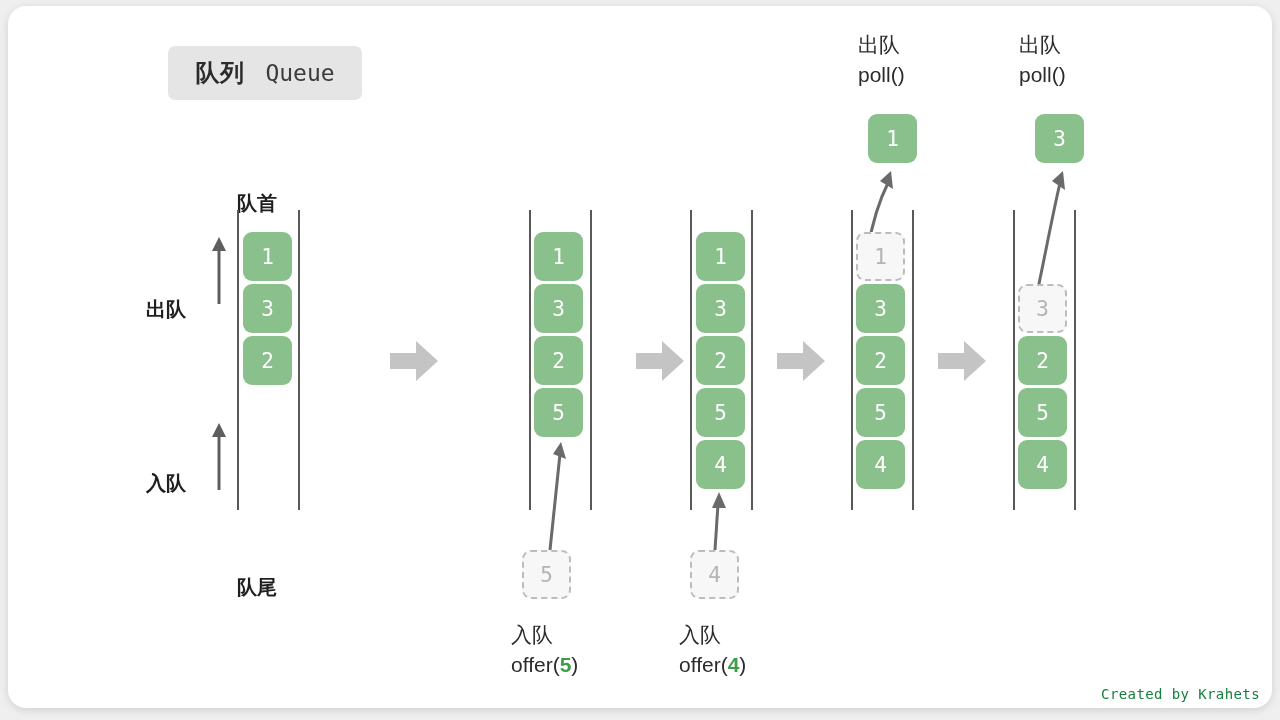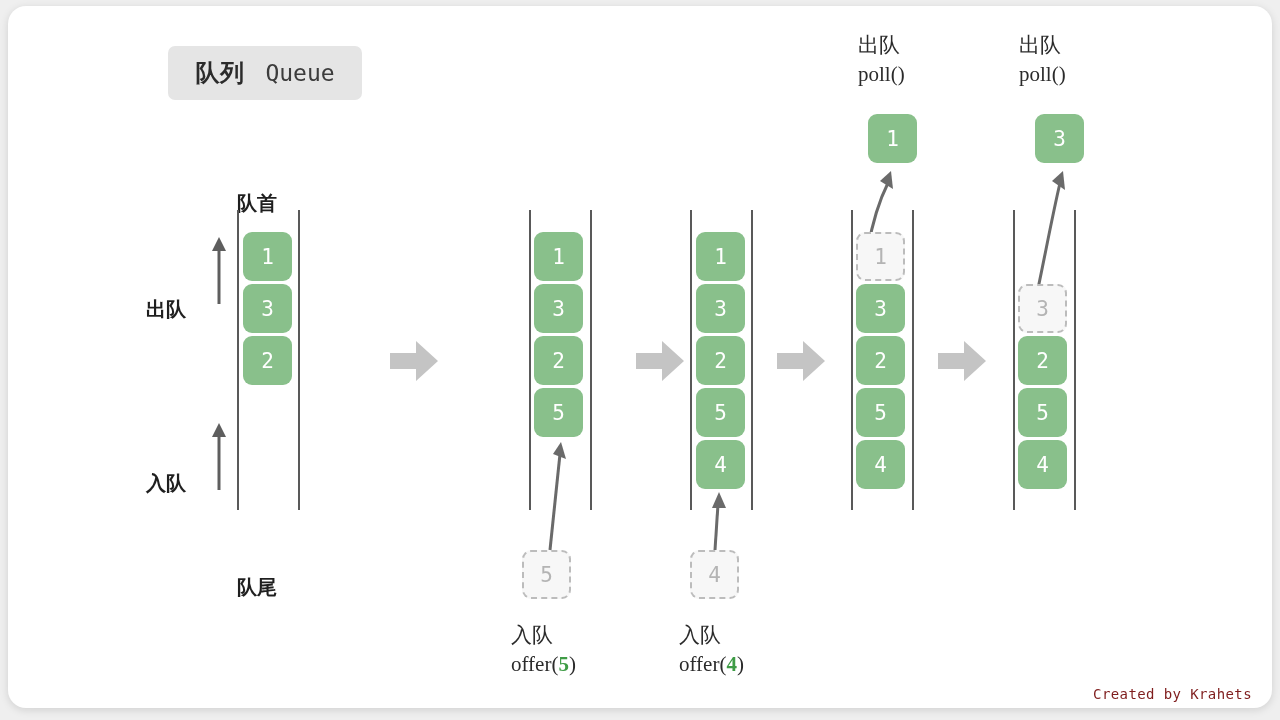--- a/index.html
+++ b/index.html
@@ -97,36 +97,36 @@
     line-height: 1.42;
   }
   .op-cn {
     font-size: 21px;
     color: #2b2b2b;
     display: block;
   }
   .op-code {
     font-size: 21px;
     color: #2b2b2b;
-    font-family: Liberation Serif, serif;
+    font-family: Liberation Sans, sans-serif;
     display: block;
     text-align: right;
   }
   .op-code .num { color: #3f9c46; font-weight: bold; }
   
   .flow-arrow { position: absolute; }
   
   .thin-arrow { position: absolute; }
   
   .watermark {
     position: absolute;
-    right: 28px;
+    right: 20px;
     bottom: 18px;
     font-size: 14px;
-    color: #7f1d1d;
+    color: #15803d;
     font-family: "DejaVu Sans Mono", monospace;
     letter-spacing: 0.4px;
   }
   svg { display: block; overflow: visible; }
 </style>
 </head>
 <body>
 
 <div id="stage">
   <div class="card"></div>

